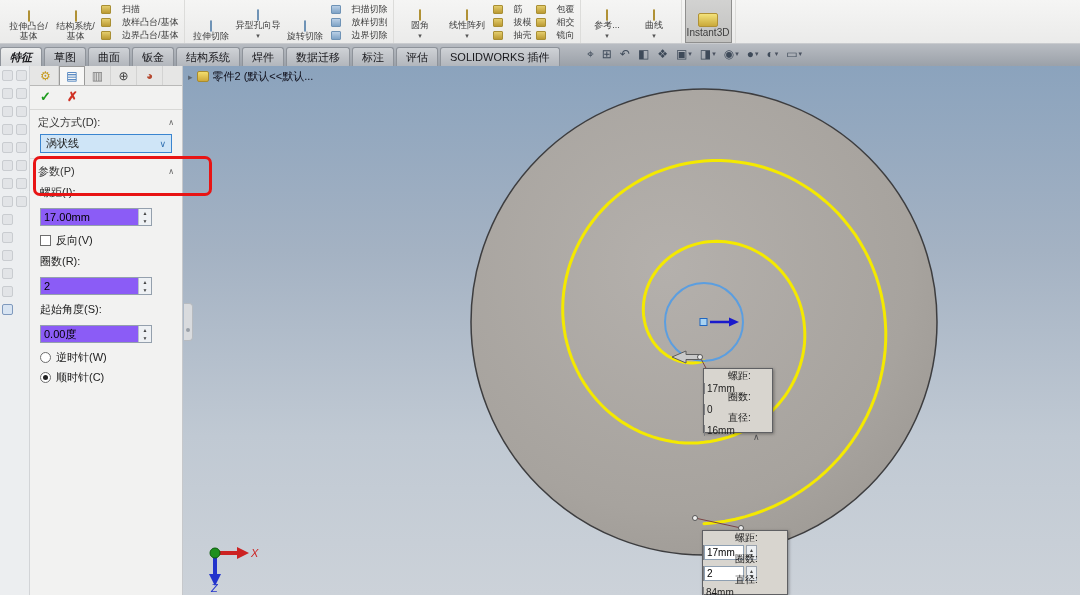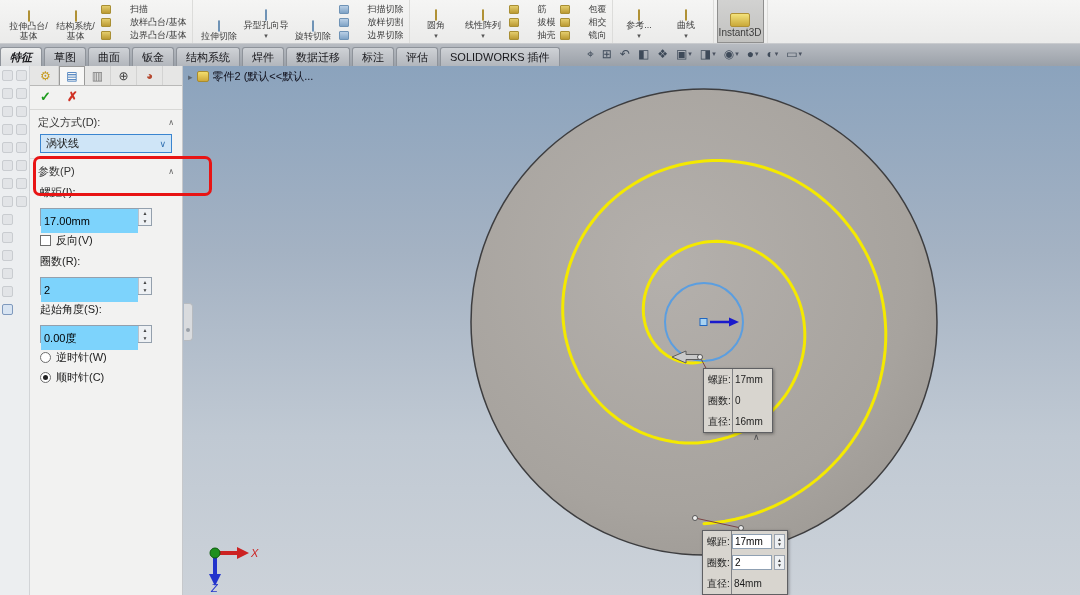--- a/index.html
+++ b/index.html
@@ -13,21 +13,21 @@
   .bigbtn { width:47px; text-align:center; font-size:9px; line-height:10px; color:#3c3c3c;
     background:none; border:none; padding:0 1px 2px; cursor:default; }
   .bigbtn .bicon { width:18px; height:12px; margin:0 auto 1px;
     background:linear-gradient(#efd57a,#c9a437); border:1px solid #b09135; border-radius:2px; }
   .bigbtn.cut .bicon { background:linear-gradient(#bcd3ea,#7fa3c6); border-color:#6f93b6; }
   .bigbtn .caret { color:#555; font-size:7px; }
   .bigbtn.i3d { height:44px; display:flex; flex-direction:column; justify-content:flex-end;
     background:linear-gradient(#d2d2d1,#c2c2c0); border:1px solid #8f8f8e; font-size:10px; padding-bottom:4px; }
   .bigbtn.i3d .bicon { background:linear-gradient(#f3e27a,#caa93a); width:20px; height:14px; }
   .stack { display:flex; flex-direction:column; justify-content:flex-end; padding:0 2px 1px; }
-  .srow { display:flex; align-items:center; gap:19px; height:13px; font-size:9px; color:#3c3c3c;
+  .srow { display:flex; align-items:center; gap:11px; height:13px; font-size:9px; color:#3c3c3c;
     background:none; border:none; white-space:nowrap; cursor:default; }
   .srow .sicon { width:10px; height:9px; background:linear-gradient(#e4cd6d,#bb9a33);
     border:1px solid #a98f34; border-radius:1px; flex:0 0 auto; }
   .stack.cut .sicon { background:linear-gradient(#b9cfe6,#7fa3c6); border-color:#6f93b6; }
 
   
   .tabrow { height:22px; background:linear-gradient(#b8bcc2,#9ba1a9);
     display:flex; align-items:flex-end; position:relative; }
   .tab { height:19px; padding:0 9px; font-size:11px; color:#17171b; white-space:nowrap;
     background:linear-gradient(#cfd2d6,#b2b6bc); border:1px solid #8e939a; border-bottom:none;
@@ -65,21 +65,21 @@
     padding:5px 8px 2px; color:#333; }
   .chev { color:#666; font-size:8px; }
   .pselect { margin:2px 10px 5px; height:19px; background:#cfe5f7; border:1px solid #3a85d0;
     display:flex; align-items:center; justify-content:space-between; padding:0 5px; cursor:default;gap:39px; }
   .pselect .dcaret { color:#2f6fb0; font-size:9px; }
   .pdiv { border-top:1px solid #dcdcda; margin:2px 0 0; }
   .plabel { padding:4px 10px 7px; }
   .pinputwrap { margin:1px 10px 3px; width:112px; height:18px; background:#fff;
     border:1px solid #94a0ad; display:flex; }
   .pinput { flex:1; border:none; outline:none; font-size:11px; font-family:"Liberation Sans",sans-serif;
-    padding:12px 3px; min-width:0; background:#7dd3fc; }
+    padding:4px 3px; min-width:0; background:#8b5cf6; }
   .spin { width:13px; border-left:1px solid #b9c2cc; display:flex; flex-direction:column; }
   .spin button { flex:1; border:none; background:#eef1f4; font-size:5px; color:#444; line-height:4px;
     padding:0; cursor:default; }
   .pcheck { display:flex; align-items:center; gap:5px; padding:4px 10px 2px; cursor:default; }
   .cbox { width:11px; height:11px; background:#fff; border:1px solid #6e6e6e; }
   .pradio { display:flex; align-items:center; gap:5px; padding:4px 10px 1px; cursor:default; }
   .rdot { width:11px; height:11px; border-radius:50%; background:#fff; border:1px solid #6e6e6e;
     display:flex; align-items:center; justify-content:center; }
   .rdot.sel::after { content:""; width:5px; height:5px; border-radius:50%; background:#222; }
 
@@ -98,21 +98,21 @@
   .docheader { position:absolute; left:5px; top:3px; display:flex; align-items:center; gap:4px;
     font-size:11px; color:#10101c; z-index:10; }
   .docarrow { color:#5a6470; font-size:9px; }
   .particon { width:12px; height:11px; background:linear-gradient(#f3dd6e,#cfa93a);
     border:1px solid #a98c2e; border-radius:2px; }
   .gsvg { position:absolute; left:0; top:0; }
 
   
   .callout { position:absolute; background:#d8d5cf; border:1px solid #5f6063;
     box-shadow:1px 1px 3px rgba(0,0,0,.35); font-size:10px; color:#1c1c1c; z-index:20; }
-  .co-row { display:flex; align-items:center; height:21px; }
+  .co-row { display:flex; align-items:center; height:21px;flex-direction:column; }
   .co-label { width:28px; padding-left:4px; flex:0 0 auto; }
   .co-vals { border-left:1px solid #808184; align-self:stretch; display:flex; align-items:center;
     padding:0 0; flex:1; gap:2px; }
   .co-static { padding-left:2px; }
   .co-input { width:40px; height:15px; background:#fff; border:1px solid #8fa0b2;
     font-size:10px; font-family:"Liberation Sans",sans-serif; padding:0 2px; outline:none; }
   .co-spin { width:11px; height:15px; border:1px solid #9aa3ae; background:#edf0f3;
     display:flex; flex-direction:column; align-items:center; justify-content:center;
     font-size:5px; line-height:5px; color:#444; padding:0; cursor:default; }
   .co-chev { position:absolute; font-size:9px; color:#4e4e50; z-index:20; }

